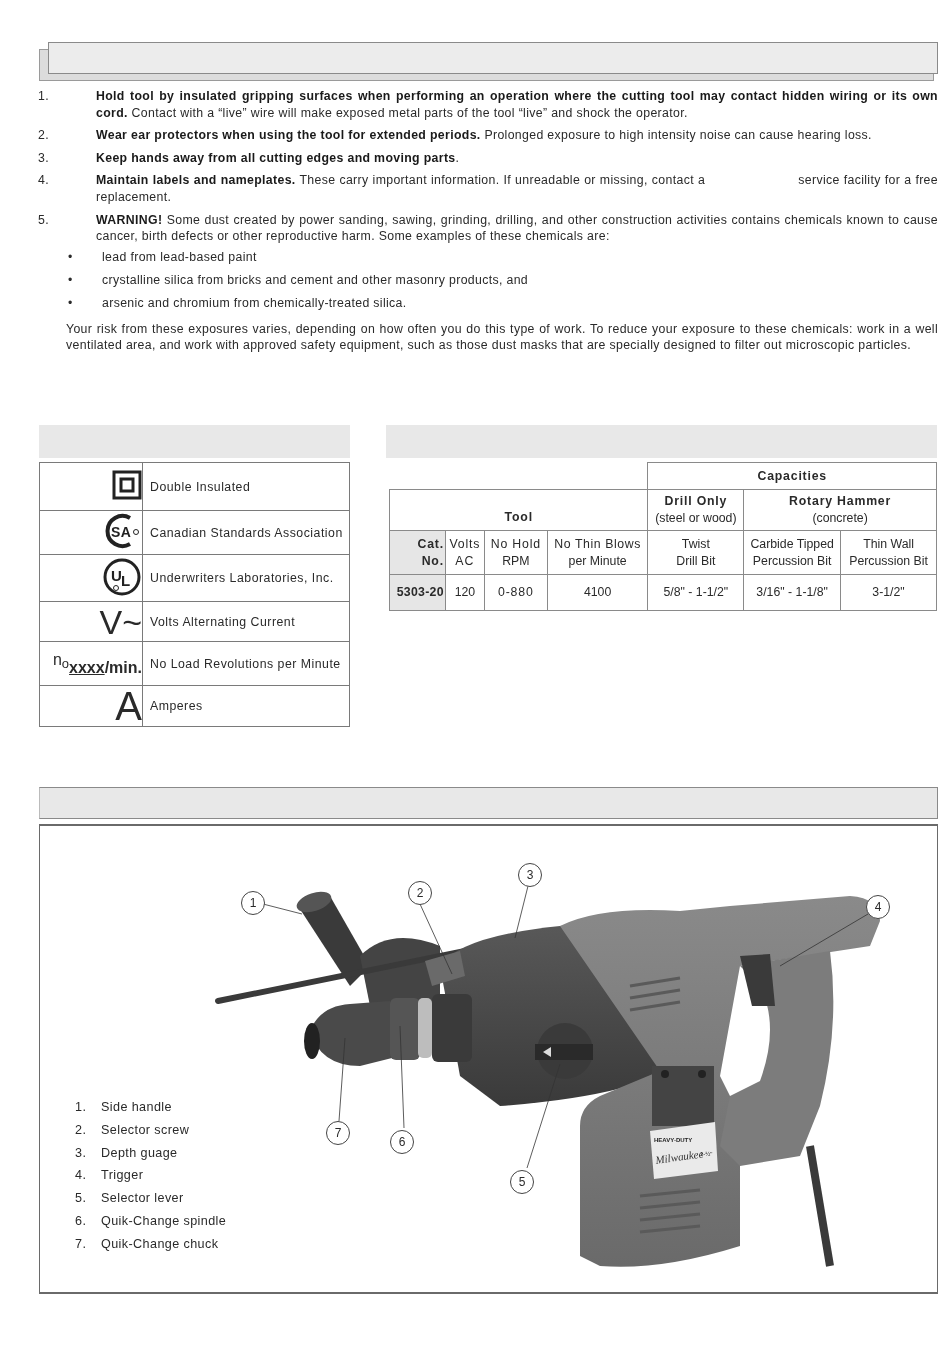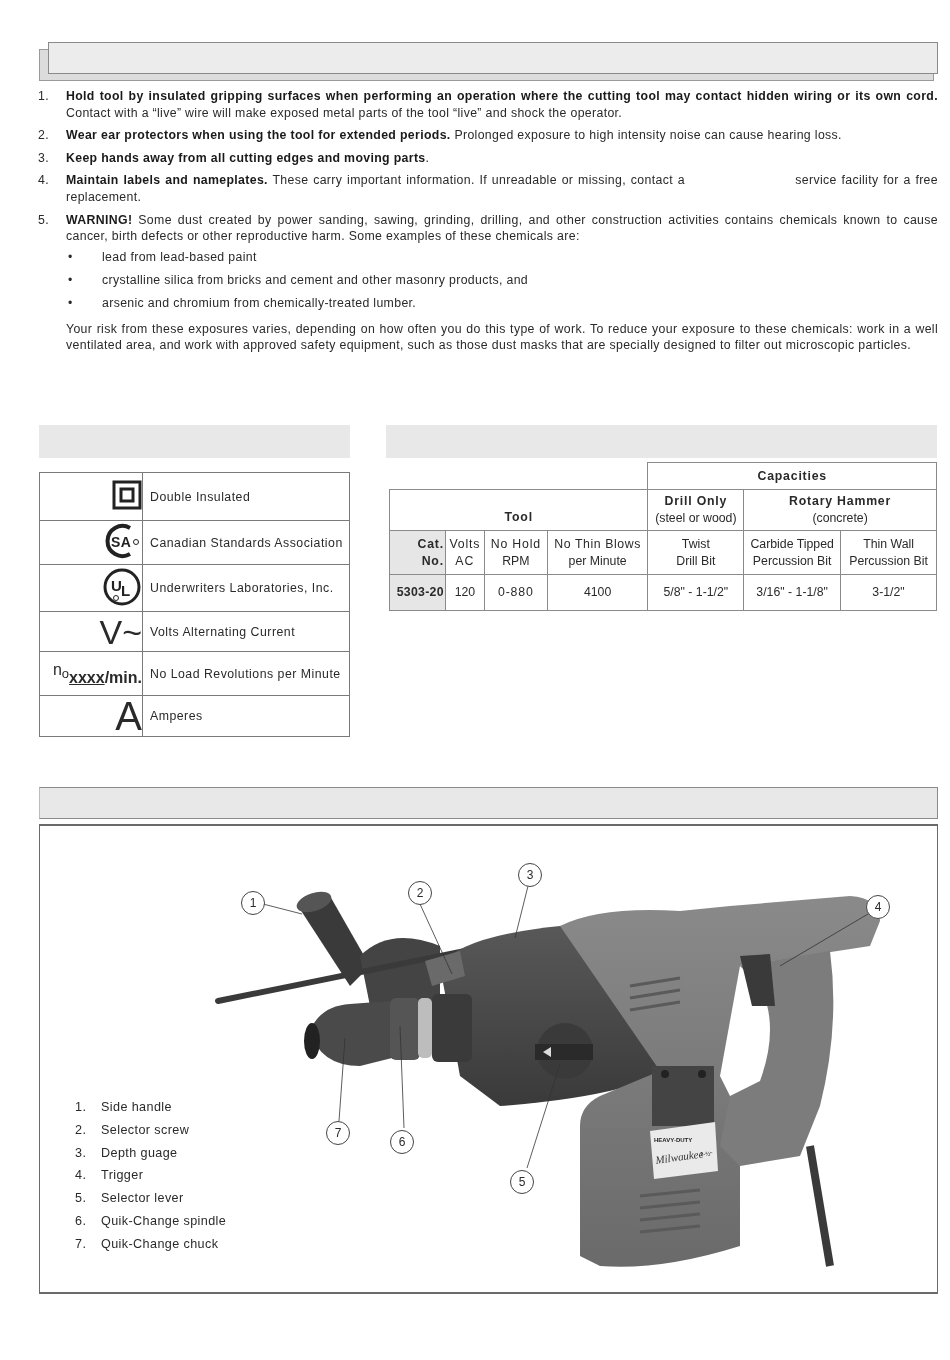--- a/index.html
+++ b/index.html
@@ -6,31 +6,31 @@
   body { width:950px; height:1360px; position:relative; font-family:"Liberation Sans", sans-serif; color:#2a2a2a; overflow:hidden; }
   .abs { position:absolute; }
 
   
   .hdr-shadow { left:39px; top:49px; width:893px; height:30px; background:#dcdcdc; border:1px solid #9a9a9a; }
   .hdr-top { left:48px; top:42px; width:888px; height:30px; background:#ececec; border:1px solid #8a8a8a; }
 
   .rules { left:38px; top:88px; width:900px; font-size:12.3px; line-height:16.6px; letter-spacing:0.35px; }
   .rule { display:flex; margin-bottom:6px; }
   .rule .num { width:28px; flex:none; }
-  .rule .txt { flex:1; text-align:justify; }
+  .rule .txt { flex:1; text-align:justify;margin-left:30px; }
   .rule b { color:#1a1a1a; }
   .bullets { margin:4px 0 0 28px; }
   .bullet { display:flex; height:23px; align-items:flex-start; }
   .bullet .dot { width:34px; flex:none; padding-left:2px; }
   .para { margin:3px 0 0 28px; text-align:justify; }
 
   .grey-bar { background:#e8e8e8; }
 
   
-  .sym-table { left:39px; top:472px; width:311px; border-collapse:collapse; font-size:12.3px; letter-spacing:0.5px; }
+  .sym-table { left:39px; top:462px; width:311px; border-collapse:collapse; font-size:12.3px; letter-spacing:0.5px; }
   .sym-table td { border:1px solid #7a7a7a; padding:0; }
   .sym-table td.ic { width:102px; text-align:right; }
   .sym-table td.lbl { padding-left:7px; }
 
   
   .spec { left:389px; top:462px; width:548px; border-collapse:collapse; font-size:12.3px; text-align:center; line-height:17px; }
   .spec td { border:1px solid #8a8a8a; padding:0 1px; }
   .spec .noborder { border:none; }
   .spec .shade { background:#e6e6e6;text-align:right; }
   .spec b { font-weight:bold; letter-spacing:0.8px; }
@@ -74,21 +74,21 @@
     <div class="bullet">
         <span class="dot">•</span>
         <span>lead from lead-based paint</span>
       </div>
     <div class="bullet">
         <span class="dot">•</span>
         <span>crystalline silica from bricks and cement and other masonry products, and</span>
       </div>
     <div class="bullet">
         <span class="dot">•</span>
-        <span>arsenic and chromium from chemically-treated lumber.</span>
+        <span>arsenic and chromium from chemically-treated silica.</span>
       </div>
   </div>
   <div class="para">Your risk from these exposures varies, depending on how often you do this type of work. To reduce your exposure to these chemicals: work in a well ventilated area, and work with approved safety equipment, such as those dust masks that are specially designed to filter out microscopic particles.</div>
 </div>
 
 <div class="abs grey-bar" style="left:39px; top:425px; width:311px; height:33px;"></div>
 <table class="abs sym-table">
   <tbody>
       <tr style="height:48px">
     <td class="ic">

